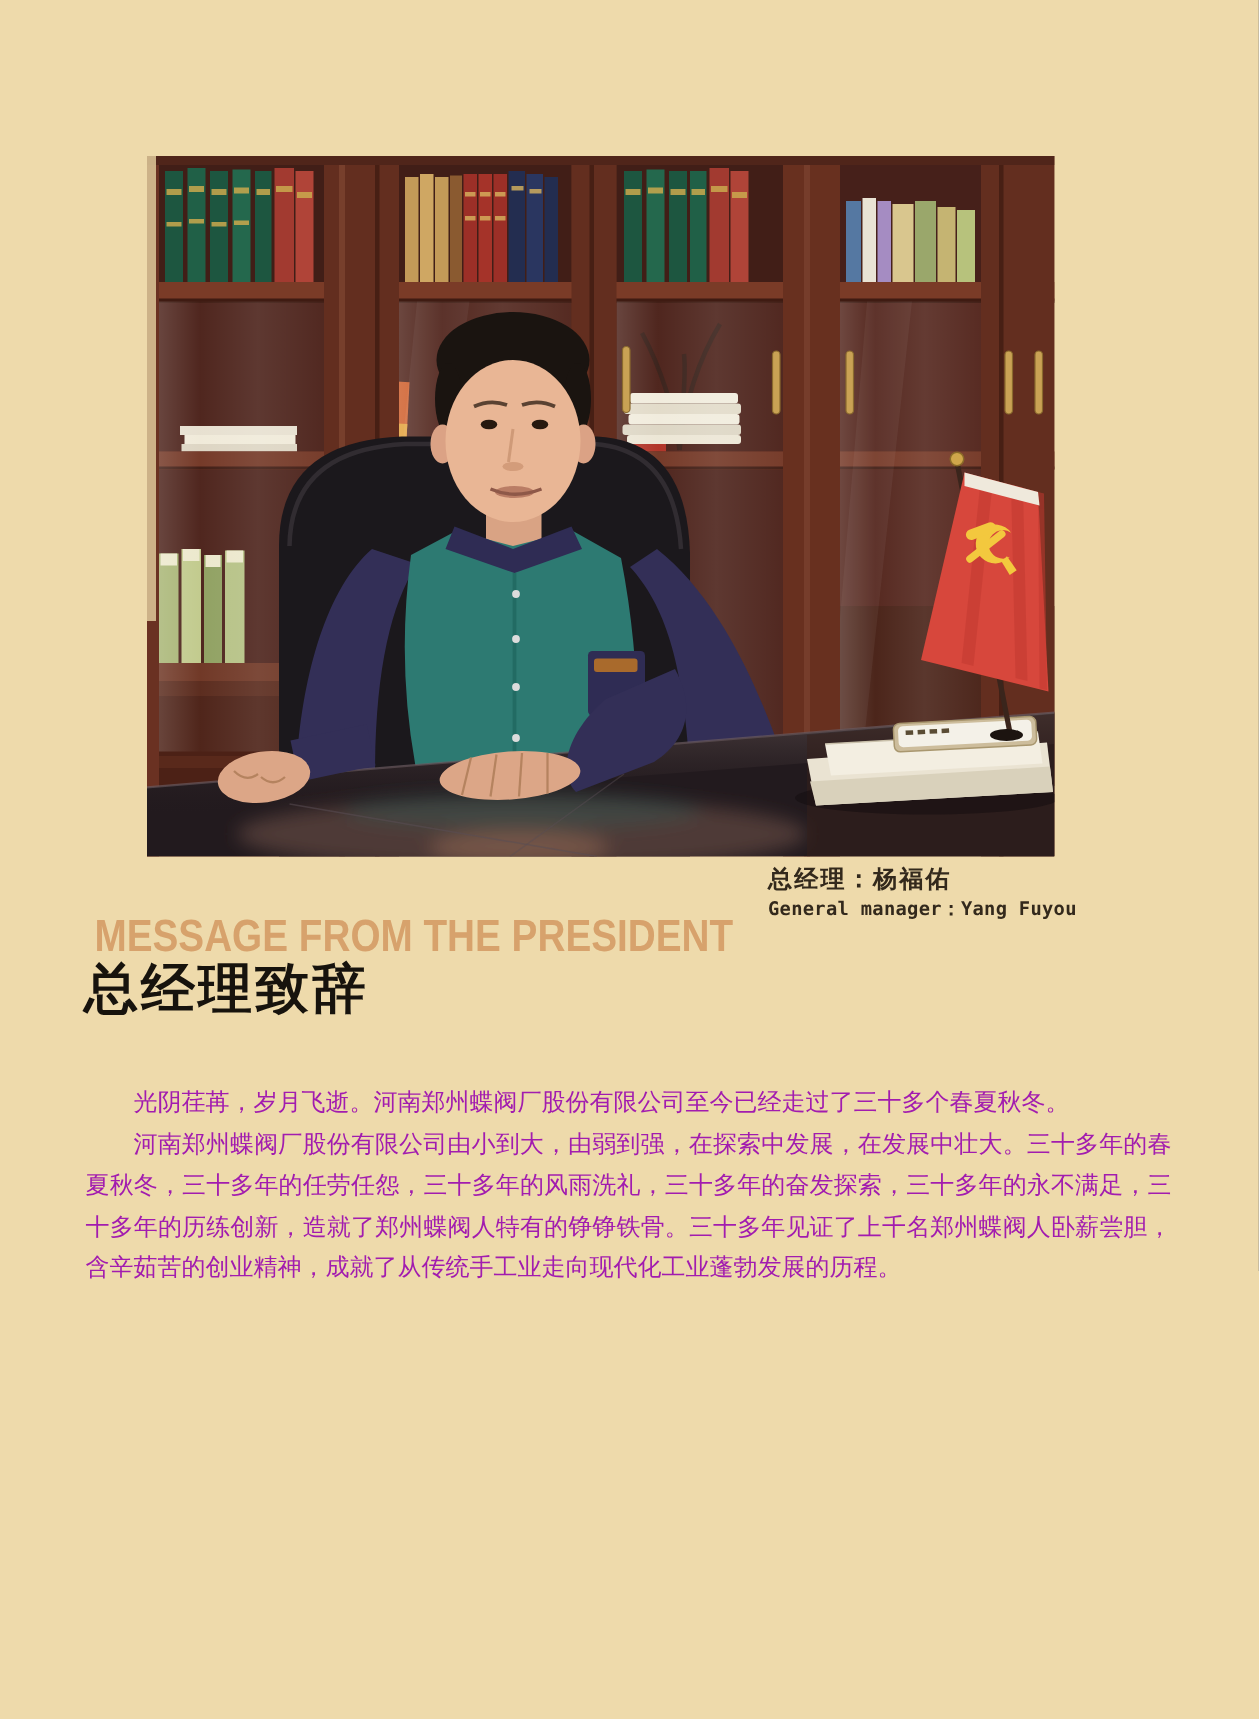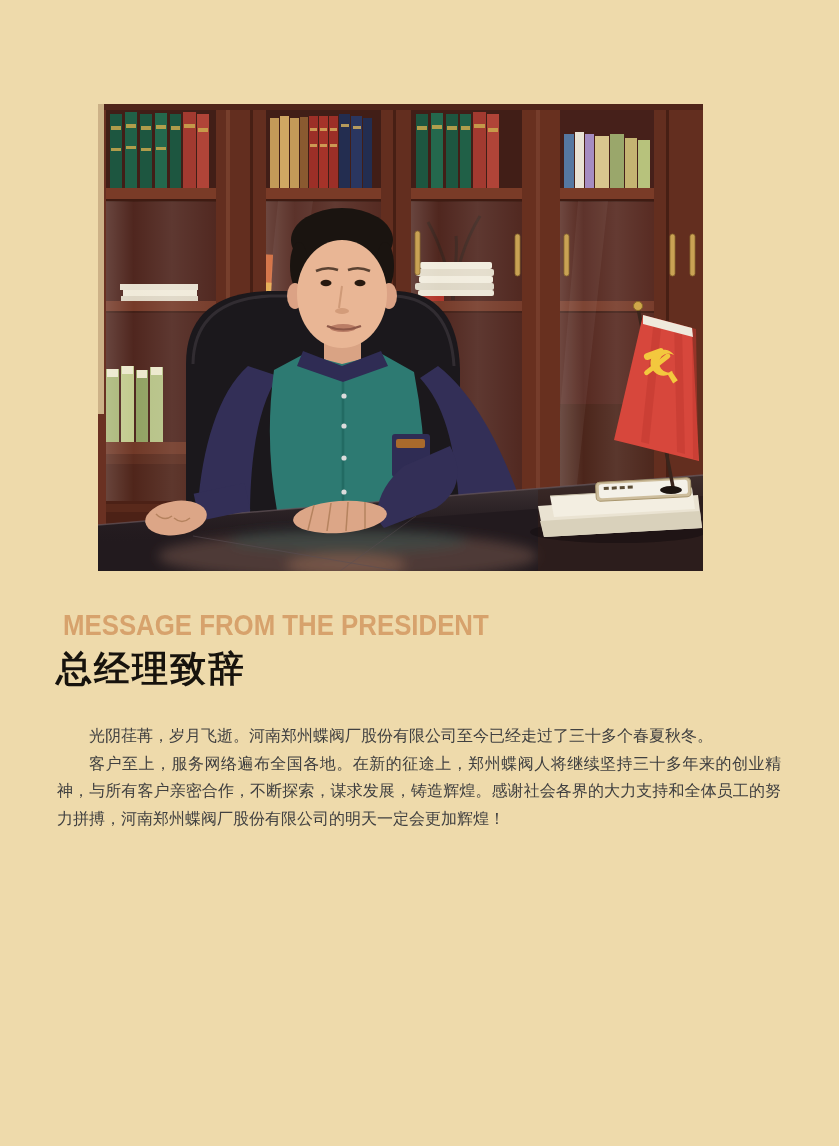--- a/index.html
+++ b/index.html
@@ -38,25 +38,25 @@
     color:#d7a26c;
     font-size:30px;font-weight:800;line-height:28px;
     letter-spacing:0px;white-space:nowrap;
     transform:scaleX(0.86);transform-origin:left center;
     margin-left:7px;
   }
   .title-zh{
     font-family:"Liberation Serif","DejaVu Serif",serif;
     color:#17130d;
     font-size:36px;font-weight:900;line-height:38px;
-    letter-spacing:2px;margin-top:11px;
+    letter-spacing:2px;margin-top:1px;
   }
   .body-text{
     position:absolute;left:57px;top:722px;width:724px;
-    color:#404040;
+    color:#a21caf;
     font-size:16px;line-height:27.6px;
     text-align:justify;
   }
   .body-text p{margin:0;text-indent:2em;}
 </style>
 </head>
 <body>
 
 <div class="page">
 
@@ -360,24 +360,28 @@
         <g transform="translate(563,262) rotate(10)">
           <path d="M 11,-13 A 13,13 0 1 0 13,3 A 9.5,9.5 0 1 1 11,-13 Z" fill="#f3c83e"></path>
           <path d="M 11,3 L 19,11 L 15,15 L 8,7 Z" fill="#f3c83e"></path>
           <path d="M -13,9 L 5,-11" stroke="#f3c83e" stroke-width="5" stroke-linecap="round" fill="none"></path>
           <path d="M -15,-7 L -3,-14" stroke="#f3c83e" stroke-width="7" stroke-linecap="round" fill="none"></path>
         </g>
       </g>
     </svg>
   </figure>
 
+  <div class="caption">
+    <div class="caption-zh">总经理：杨福佑</div>
+    <div class="caption-en">General manager：Yang Fuyou</div>
+  </div>
 
   <div class="titles">
     <div class="title-en">MESSAGE FROM THE PRESIDENT</div>
     <div class="title-zh">总经理致辞</div>
   </div>
 
   <main class="body-text">
     <p>光阴荏苒，岁月飞逝。河南郑州蝶阀厂股份有限公司至今已经走过了三十多个春夏秋冬。</p>
-    <p>客户至上，服务网络遍布全国各地。在新的征途上，郑州蝶阀人将继续坚持三十多年来的创业精神，与所有客户亲密合作，不断探索，谋求发展，铸造辉煌。感谢社会各界的大力支持和全体员工的努力拼搏，河南郑州蝶阀厂股份有限公司的明天一定会更加辉煌！</p>
+    <p>河南郑州蝶阀厂股份有限公司由小到大，由弱到强，在探索中发展，在发展中壮大。三十多年的春夏秋冬，三十多年的任劳任怨，三十多年的风雨洗礼，三十多年的奋发探索，三十多年的永不满足，三十多年的历练创新，造就了郑州蝶阀人特有的铮铮铁骨。三十多年见证了上千名郑州蝶阀人卧薪尝胆，含辛茹苦的创业精神，成就了从传统手工业走向现代化工业蓬勃发展的历程。</p>
   </main>
 
 </div>
 
 </body></html>

